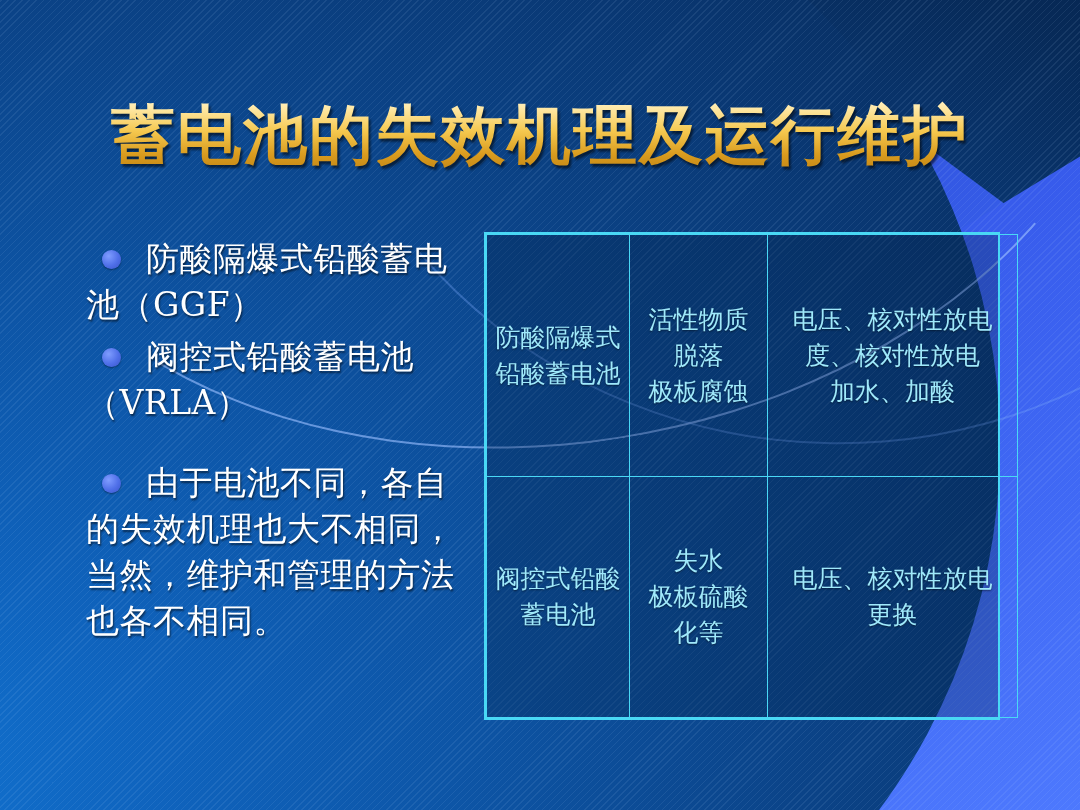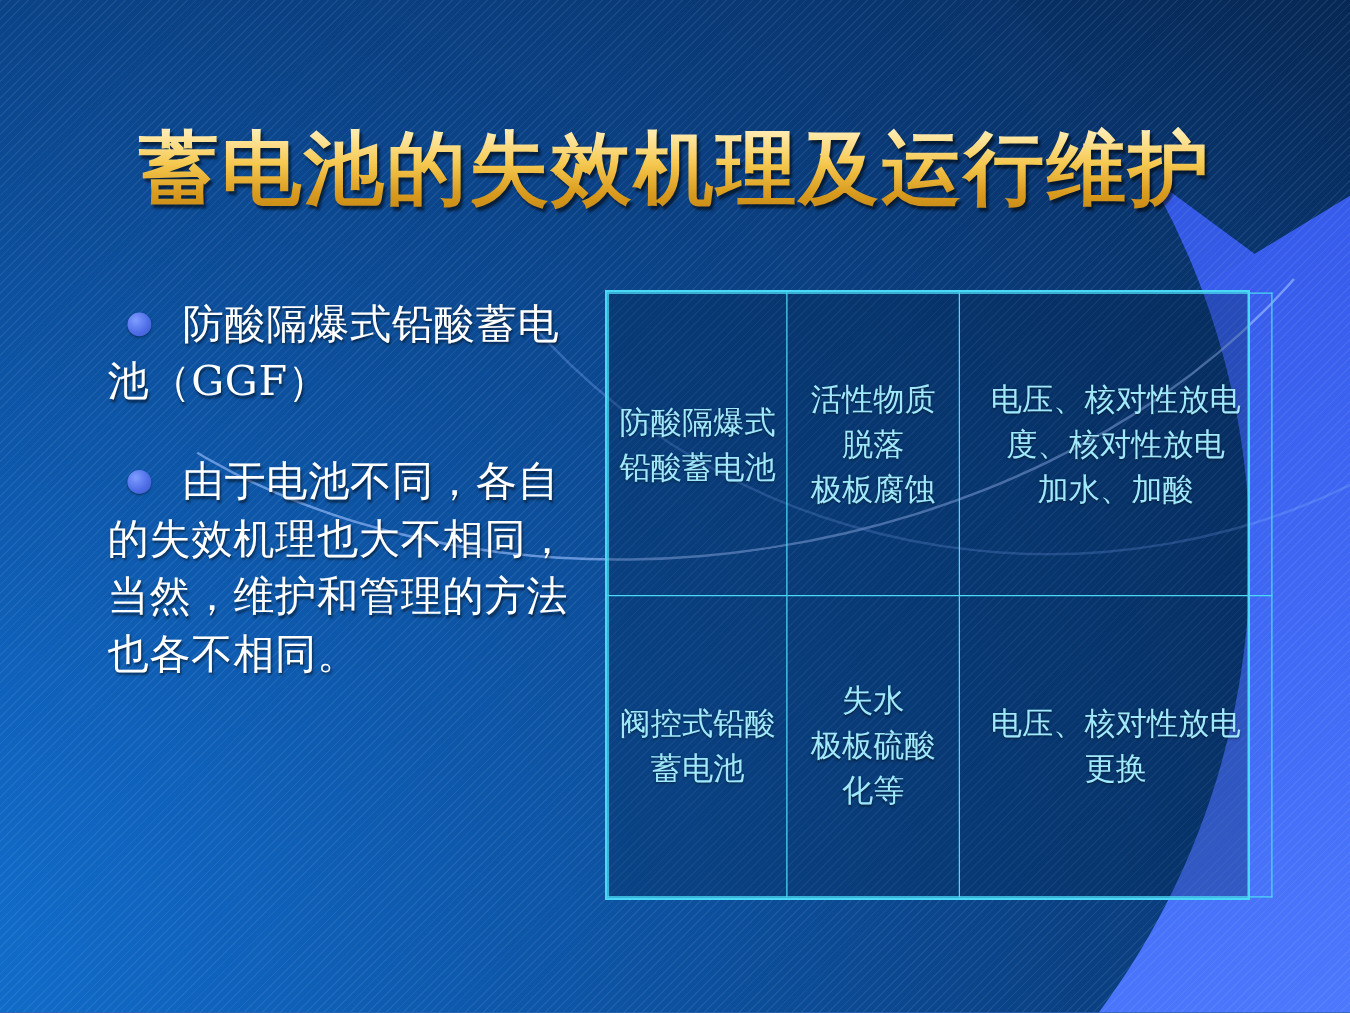--- a/index.html
+++ b/index.html
@@ -184,20 +184,24 @@
 
   <div id="title">蓄电池的失效机理及运行维护</div>
 
   <div id="bullets">
 
     <div class="bullet-row">
       <span class="dot"></span>
       <span class="btext">防酸隔爆式铅酸蓄电池（GGF）</span>
     </div>
 
+    <div class="bullet-row">
+      <span class="dot"></span>
+      <span class="btext">阀控式铅酸蓄电池（VRLA）</span>
+    </div>
 
     <div class="bullet-row" id="b3">
       <span class="dot"></span>
       <span class="btext">由于电池不同，各自的失效机理也大不相同，当然，维护和管理的方法也各不相同。</span>
     </div>
 
   </div>
 
   <div id="tbl">
     <table>

